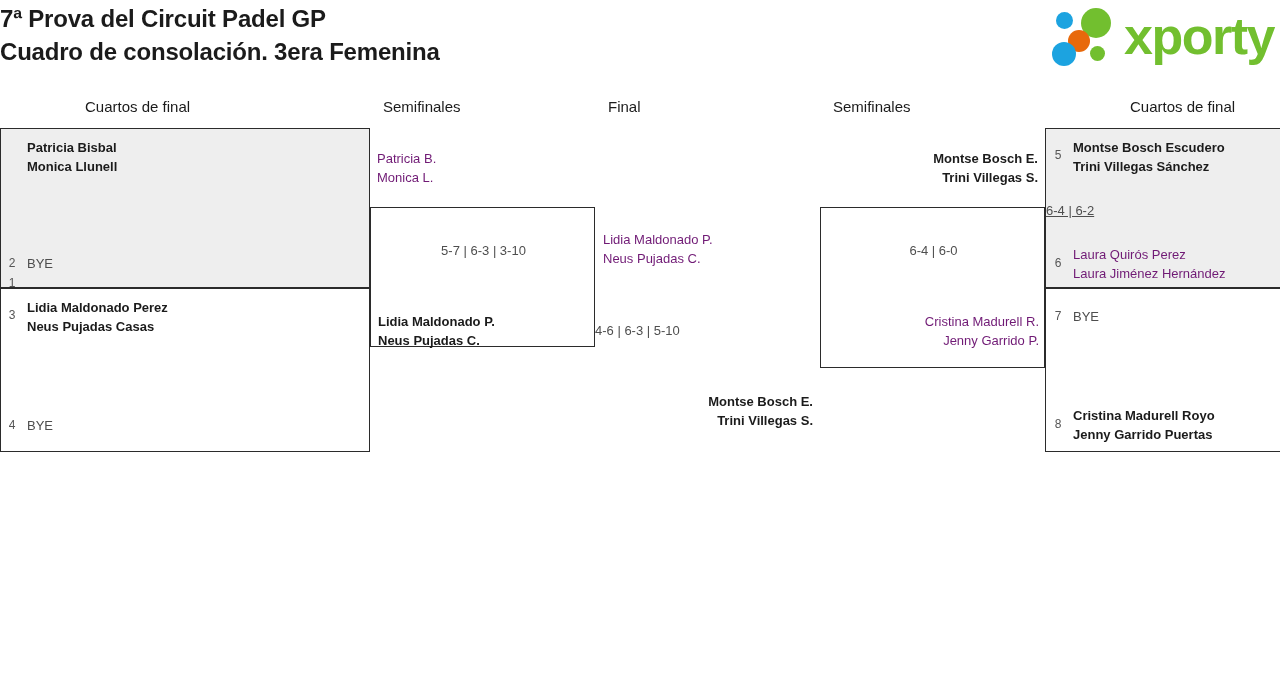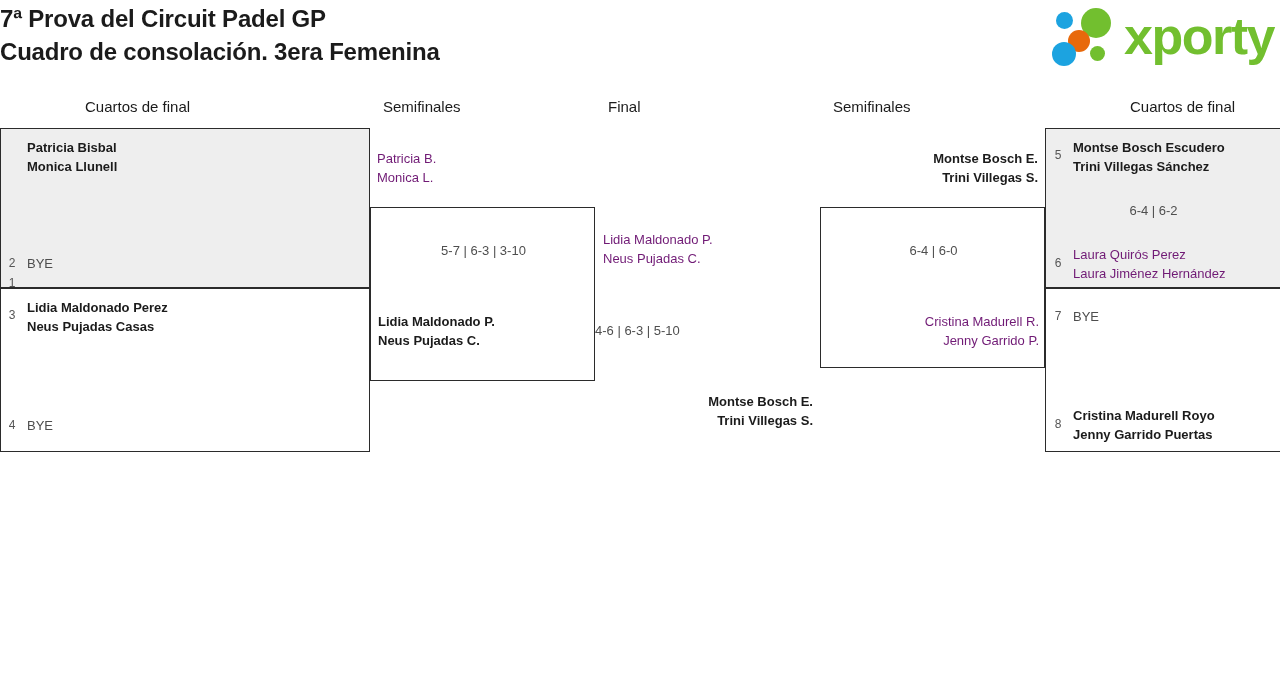--- a/index.html
+++ b/index.html
@@ -149,21 +149,21 @@
   <span class="team bye t-left" style="left:26px; top:127px;">
     <span class="ln">BYE</span>
   </span>
 </div>
 
 <span class="team loser t-left" style="left:377px; top:149px;">
   <span class="ln">Patricia B.</span>
   <span class="ln">Monica L.</span>
 </span>
 
-<div class="match-box" style="left:370px; top:207px; width:225px; height:174px;">
+<div class="match-box" style="left:370px; top:207px; width:225px; height:140px;">
   <span class="score t-left" style="left:0px; top:34px; width:225px; text-align:center;">5-7 | 6-3 | 3-10</span>
   <span class="team winner t-left" style="left:7px; top:104px;">
     <span class="ln">Lidia Maldonado P.</span>
     <span class="ln">Neus Pujadas C.</span>
   </span>
 </div>
 
 <span class="team loser t-left" style="left:603px; top:230px;">
   <span class="ln">Lidia Maldonado P.</span>
   <span class="ln">Neus Pujadas C.</span>
@@ -188,21 +188,21 @@
     <span class="ln">Jenny Garrido P.</span>
   </span>
 </div>
 
 <div class="match-box shaded" style="left:1045px; top:128px; width:250px; height:160px;">
   <span class="seed" style="left:3px; top:19px;">5</span>
   <span class="team winner t-left" style="left:27px; top:9px;">
     <span class="ln">Montse Bosch Escudero</span>
     <span class="ln">Trini Villegas Sánchez</span>
   </span>
-  <span class="score t-right" style="left:0px; top:73px; width:215px; text-align:center;">6-4 | 6-2</span>
+  <span class="score t-right" style="left:0px; top:73px; width:215px; text-align:left;text-decoration:underline;">6-4 | 6-2</span>
   <span class="seed" style="left:3px; top:127px;">6</span>
   <span class="team loser t-left" style="left:27px; top:116px;">
     <span class="ln">Laura Quirós Perez</span>
     <span class="ln">Laura Jiménez Hernández</span>
   </span>
 </div>
 
 <div class="match-box" style="left:1045px; top:288px; width:250px; height:164px;">
   <span class="seed" style="left:3px; top:20px;">7</span>
   <span class="team bye t-left" style="left:27px; top:18px;">

